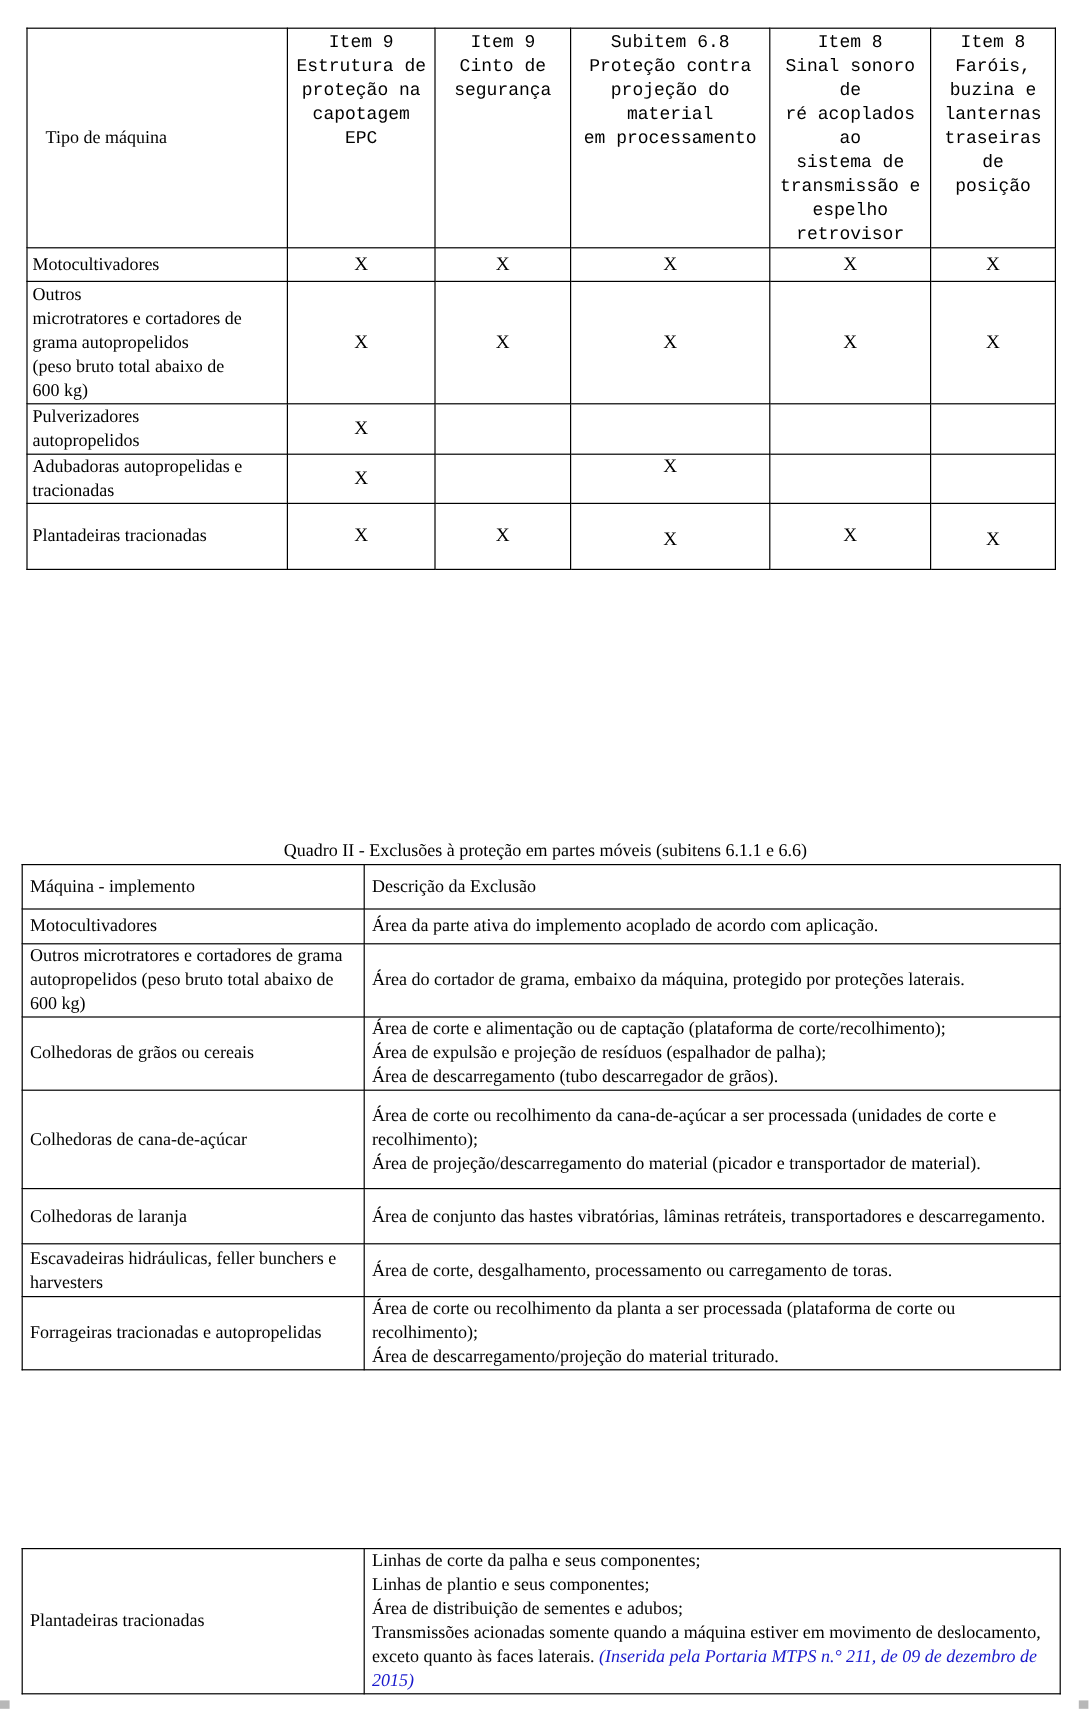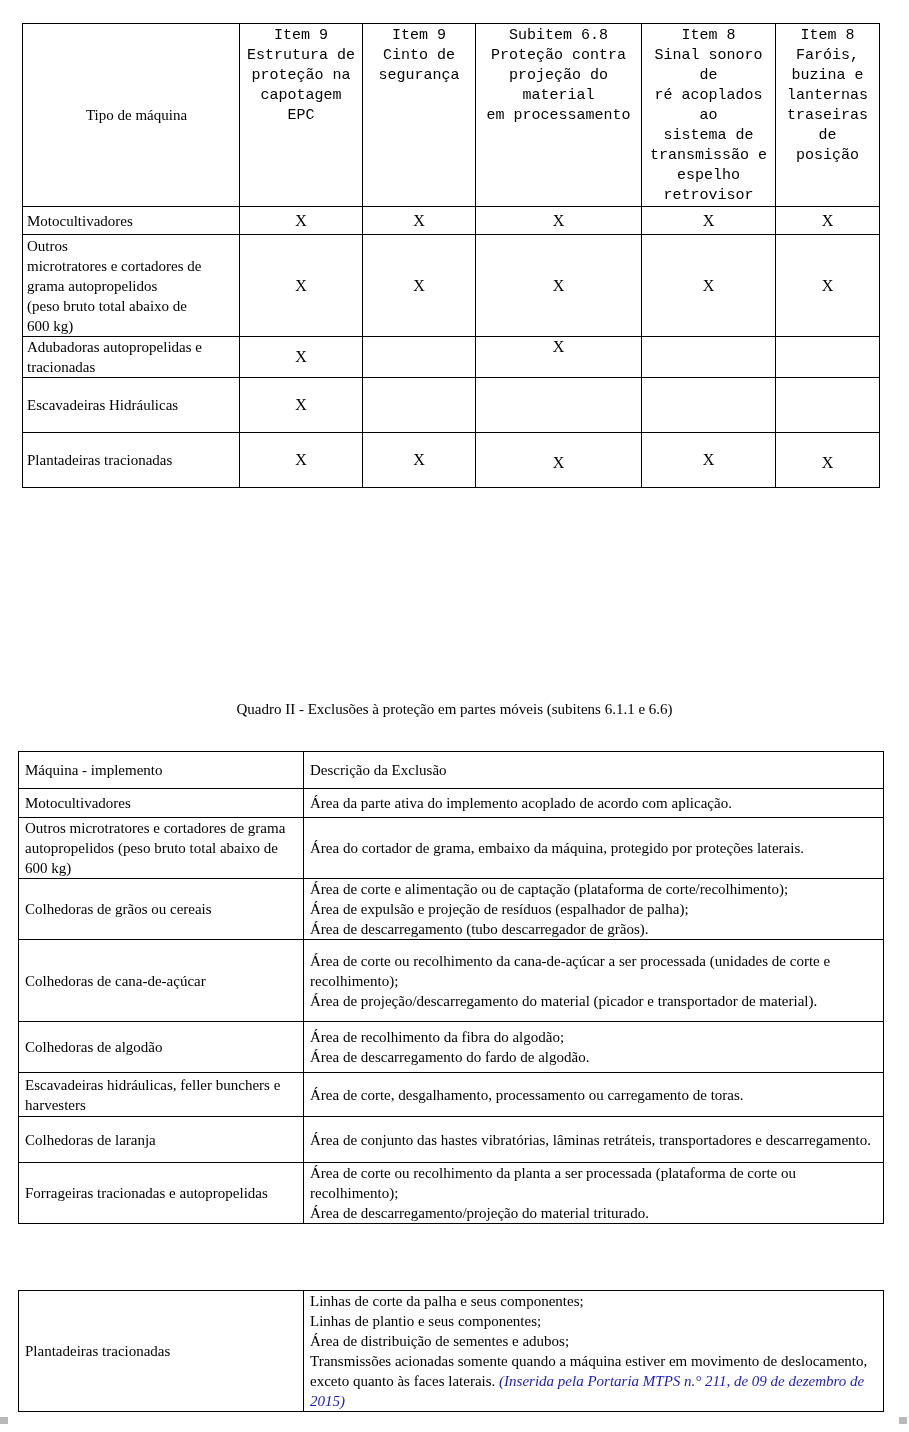--- a/index.html
+++ b/index.html
@@ -3,24 +3,24 @@
 <meta charset="utf-8">
 <style>
   html, body { margin: 0; padding: 0; background: #ffffff; }
   body { width: 909px; height: 1432px; position: relative; overflow: hidden;
          font-family: "Liberation Serif", "DejaVu Serif", serif; color: #000; }
   table { border-collapse: collapse; position: absolute; table-layout: fixed; }
   td { border: 1.5px solid #000; padding: 0 4px; font-size: 15px; line-height: 20px; vertical-align: middle; }
   #t1 { left: 22px; top: 23px; width: 857px; }
   #t1 td.x { text-align: center; font-size: 16px; }
   #t1 td.h { text-align: center; vertical-align: top; padding-top: 2px; font-family: Liberation Mono, monospace; }
-  #t1 td.h0 { text-align: center; padding-left: 15px; }
+  #t1 td.h0 { text-align: left; padding-left: 15px; }
   #t1 td.label { white-space: pre-line; }
   #cap { position: absolute; left: 0; width: 909px; top: 701px; text-align: center; font-size: 15px; }
-  #t2 { left: 18px; top: 751px; width: 865px; }
+  #t2 { left: 18px; top: 720px; width: 865px; }
   #t2 td { padding: 0 6px; }
   #t2 td.desc { white-space: pre-line; }
   #t3 { left: 18px; top: 1290px; width: 865px; }
   #t3 td { padding: 0 6px; }
   .note { color: #1a1acc; font-style: italic; }
   .scroll-mark { position: absolute; top: 1417px; width: 8px; height: 7px; background: #b8b8b8; }
 </style>
 </head>
 <body>
 
@@ -73,34 +73,35 @@
 microtratores e cortadores de
 grama autopropelidos
 (peso bruto total abaixo de
 600 kg)</td>
       <td class="x">X</td>
       <td class="x">X</td>
       <td class="x">X</td>
       <td class="x">X</td>
       <td class="x">X</td>
     </tr>
+    <tr style="height:42px">
+      <td class="label">Pulverizadores
+autopropelidos</td>
+      <td class="x">X</td>
+      <td class="x"></td>
+      <td class="x"></td>
+      <td class="x"></td>
+      <td class="x"></td>
+    </tr>
     <tr style="height:40px">
       <td class="label">Adubadoras autopropelidas e
 tracionadas</td>
       <td class="x">X</td>
       <td class="x"></td>
       <td class="x" style="vertical-align:top">X</td>
-      <td class="x"></td>
-      <td class="x"></td>
-    </tr>
-    <tr style="height:55px">
-      <td class="label">Escavadeiras Hidráulicas</td>
-      <td class="x">X</td>
-      <td class="x"></td>
-      <td class="x"></td>
       <td class="x"></td>
       <td class="x"></td>
     </tr>
     <tr style="height:55px">
       <td class="label">Plantadeiras tracionadas</td>
       <td class="x">X</td>
       <td class="x">X</td>
       <td class="x" style="padding-top:6px">X</td>
       <td class="x">X</td>
       <td class="x" style="padding-top:6px">X</td>
@@ -132,32 +133,27 @@
       <td>Colhedoras de grãos ou cereais</td>
       <td class="desc">Área de corte e alimentação ou de captação (plataforma de corte/recolhimento);
 Área de expulsão e projeção de resíduos (espalhador de palha);
 Área de descarregamento (tubo descarregador de grãos).</td>
     </tr>
     <tr style="height:82px">
       <td>Colhedoras de cana-de-açúcar</td>
       <td class="desc">Área de corte ou recolhimento da cana-de-açúcar a ser processada (unidades de corte e recolhimento);
 Área de projeção/descarregamento do material (picador e transportador de material).</td>
     </tr>
-    <tr style="height:51px">
-      <td>Colhedoras de algodão</td>
-      <td class="desc">Área de recolhimento da fibra do algodão;
-Área de descarregamento do fardo de algodão.</td>
+    <tr style="height:46px">
+      <td>Colhedoras de laranja</td>
+      <td class="desc">Área de conjunto das hastes vibratórias, lâminas retráteis, transportadores e descarregamento.</td>
     </tr>
     <tr style="height:44px">
       <td>Escavadeiras hidráulicas, feller bunchers e harvesters</td>
       <td class="desc">Área de corte, desgalhamento, processamento ou carregamento de toras.</td>
-    </tr>
-    <tr style="height:46px">
-      <td>Colhedoras de laranja</td>
-      <td class="desc">Área de conjunto das hastes vibratórias, lâminas retráteis, transportadores e descarregamento.</td>
     </tr>
     <tr style="height:60px">
       <td>Forrageiras tracionadas e autopropelidas</td>
       <td class="desc">Área de corte ou recolhimento da planta a ser processada (plataforma de corte ou recolhimento);
 Área de descarregamento/projeção do material triturado.</td>
     </tr>
   </tbody>
 </table>
 
 <table id="t3">

